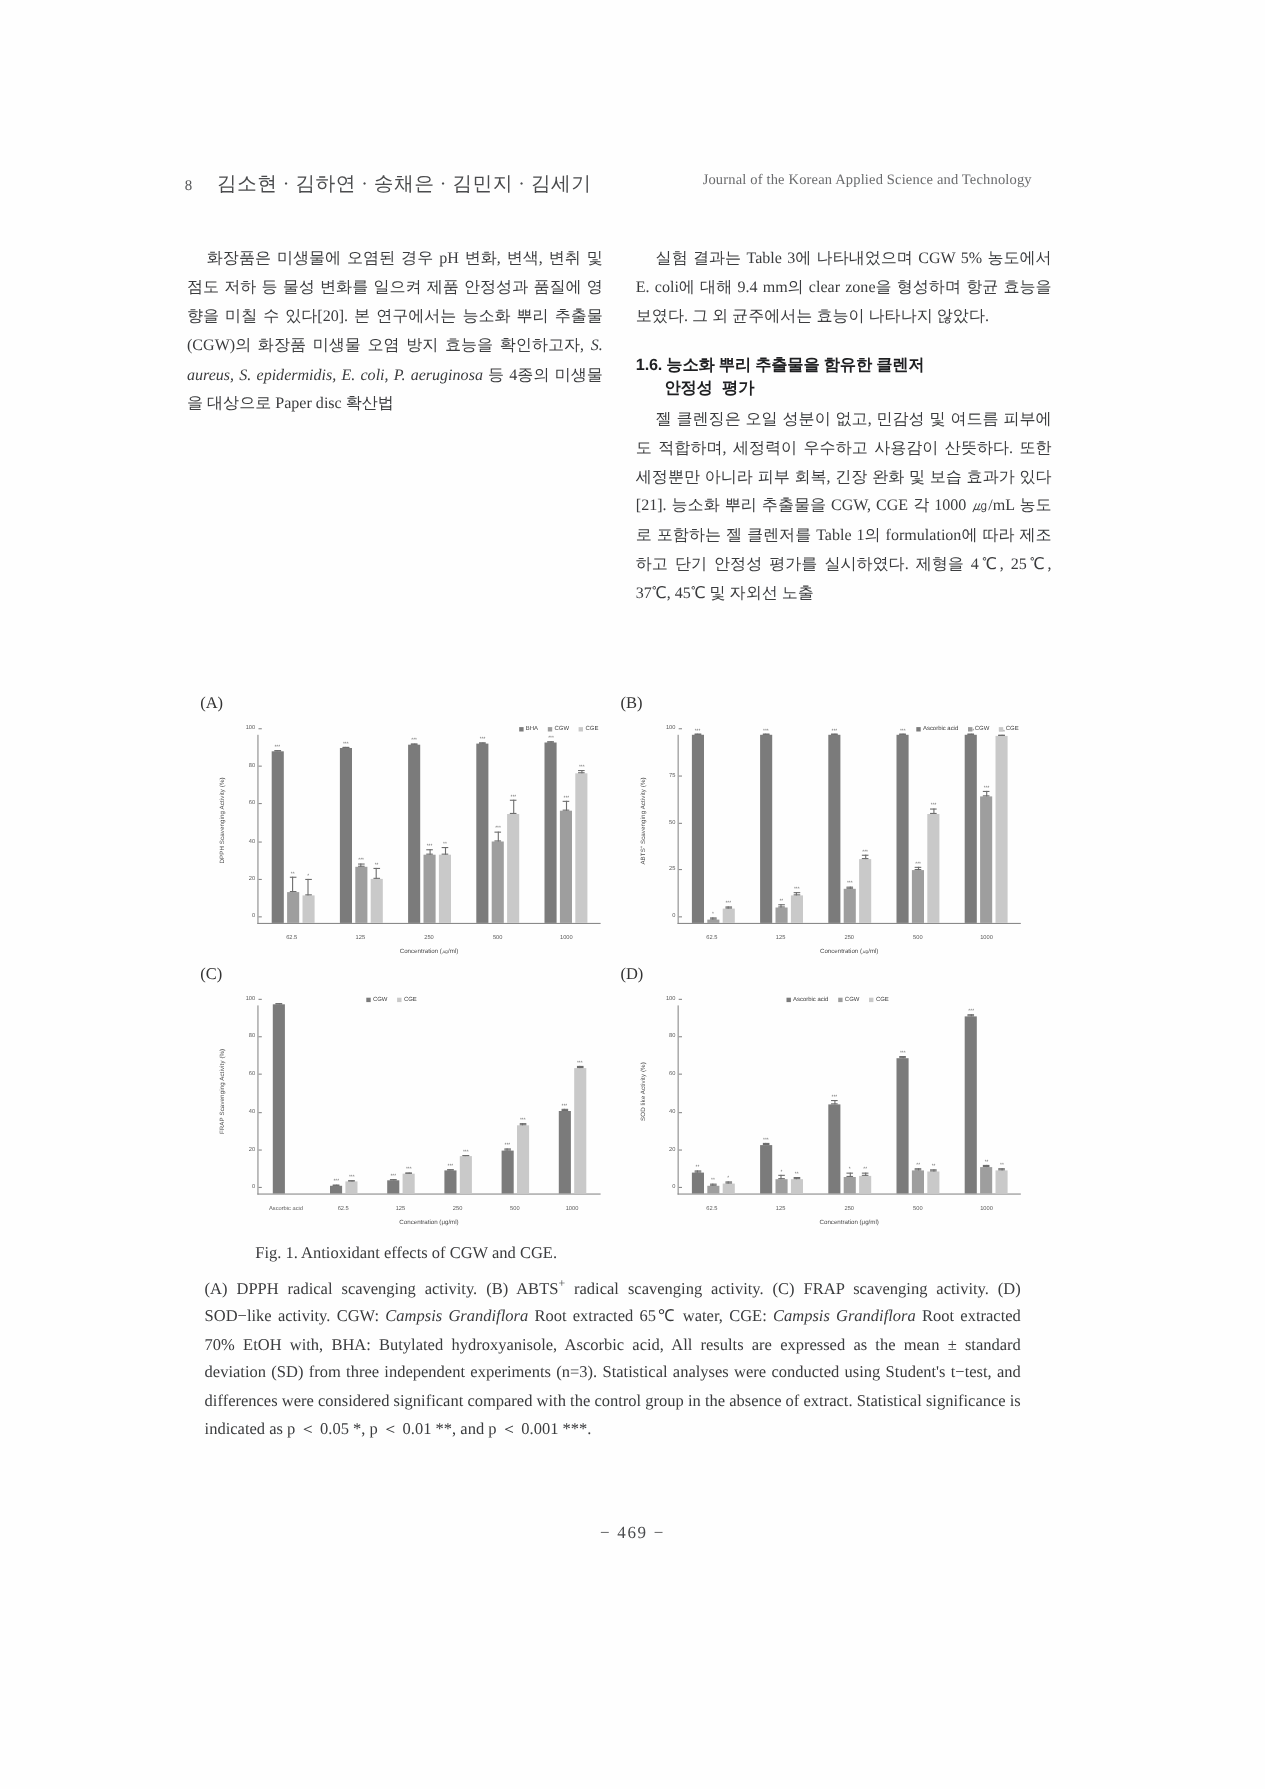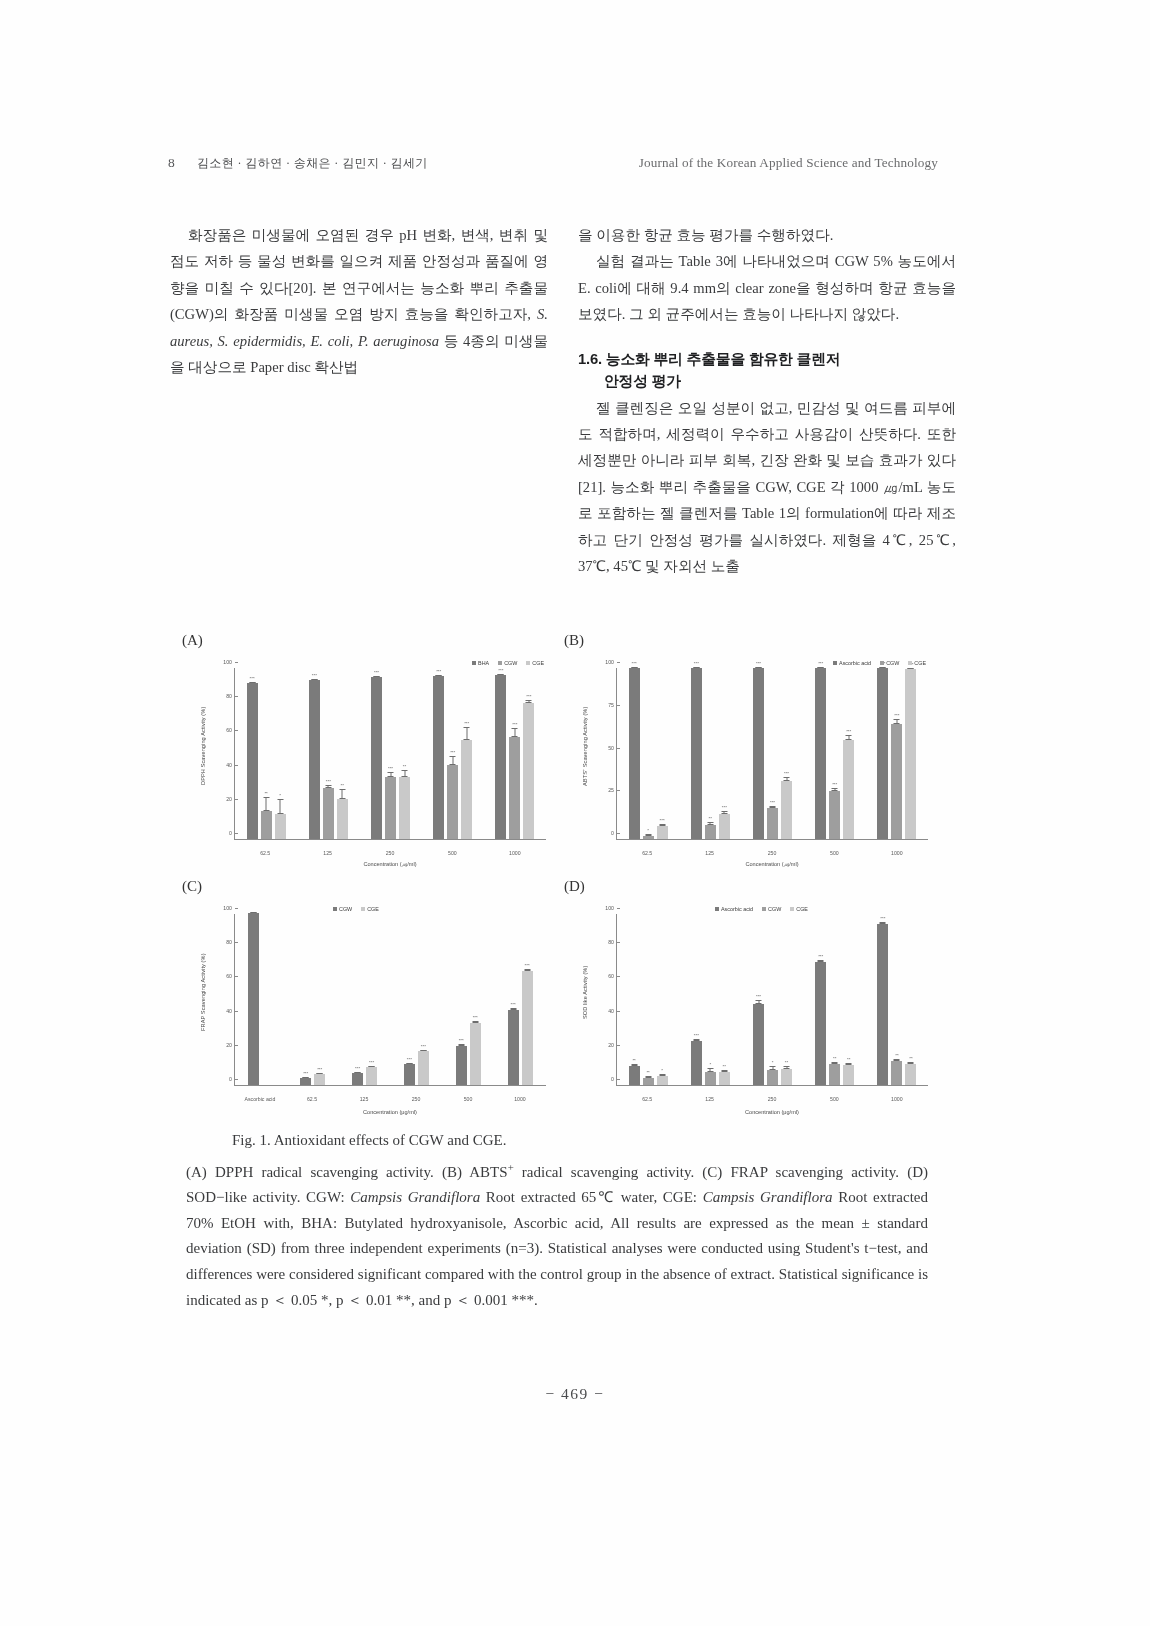--- a/index.html
+++ b/index.html
@@ -7,37 +7,37 @@
        font-family:"Liberation Serif", serif;color:#2a2a2a;
        -webkit-font-smoothing:antialiased;}
 
   .page{position:absolute;left:0;top:0;width:1150px;height:1626px;
         background:#fefefe;overflow:hidden;}
 
   
   .runhead{position:absolute;left:168px;top:155px;width:770px;height:22px;
            display:flex;align-items:baseline;}
   .rh-pageno{font-size:13.5px;color:#58595b;letter-spacing:.2px;}
-  .rh-authors{font-size:12px;color:#4a4b4d;margin-left:22px;letter-spacing:.4px;
+  .rh-authors{font-size:18px;color:#4a4b4d;margin-left:22px;letter-spacing:.4px;
               font-family:"Liberation Serif", serif;text-align:center;}
   .rh-journal{position:absolute;right:0;top:0;font-size:13.2px;color:#6a6b6d;
               letter-spacing:.15px;font-style:normal;}
 
   
   .col{position:absolute;width:378px;font-size:14.6px;line-height:26.4px;
        color:#3a3b3d;text-align:justify;text-justify:inter-word;}
   .col-left{left:170px;top:222px;}
   .col-right{left:578px;top:222px;}
 
   .para{margin:0 0 0 0;}
   .para.indent{text-indent:18px;}
   .sec-head{font-weight:bold;font-size:14.8px;color:#1e1f21;margin:20px 0 3px 0;
             font-family:"Liberation Sans", sans-serif;letter-spacing:-.2px;}
   .sec-head.two-line{line-height:22px;}
-  .sec-head .cont{display:block;padding-left:26px;}
+  .sec-head .cont{display:block;padding-left:26px;font-family:Liberation Mono, monospace;}
   .it{font-style:italic;}
 
   
   .figure{position:absolute;left:168px;top:632px;width:772px;height:495px;}
   .panel{position:absolute;width:380px;height:245px;}
   .panel-a{left:14px;top:0;}
   .panel-b{left:396px;top:0;}
   .panel-c{left:14px;top:246px;}
   .panel-d{left:396px;top:246px;}
 
@@ -109,21 +109,20 @@
     <span class="rh-journal">Journal of the Korean Applied Science and Technology</span>
   </div>
 
   <div class="col col-left">
 
 
     <p class="para indent"><span>화장품은 미생물에 오염된 경우 pH 변화, 변색, 변취 및 점도 저하 등 물성 변화를 일으켜 제품 안정성과 품질에 영향을 미칠 수 있다[20]. 본 연구에서는 능소화 뿌리 추출물(CGW)의 화장품 미생물 오염 방지 효능을 확인하고자, </span><span class="it">S. aureus, S. epidermidis, E. coli, P. aeruginosa</span><span> 등 4종의 미생물을 대상으로 Paper disc 확산법</span></p>
   </div>
 
   <div class="col col-right">
-    <p class="para">을 이용한 항균 효능 평가를 수행하였다.</p>
     <p class="para indent">실험 결과는 Table 3에 나타내었으며 CGW 5% 농도에서 E. coli에 대해 9.4 mm의 clear zone을 형성하며 항균 효능을 보였다. 그 외 균주에서는 효능이 나타나지 않았다.</p>
 
     <div class="sec-head two-line">
       <span>1.6. 능소화 뿌리 추출물을 함유한 클렌저</span>
       <span class="cont">안정성 평가</span>
     </div>
 
     <p class="para indent">젤 클렌징은 오일 성분이 없고, 민감성 및 여드름 피부에도 적합하며, 세정력이 우수하고 사용감이 산뜻하다. 또한 세정뿐만 아니라 피부 회복, 긴장 완화 및 보습 효과가 있다[21]. 능소화 뿌리 추출물을 CGW, CGE 각 1000 ㎍/mL 농도로 포함하는 젤 클렌저를 Table 1의 formulation에 따라 제조하고 단기 안정성 평가를 실시하였다. 제형을 4℃, 25℃, 37℃, 45℃ 및 자외선 노출</p>
   </div>
 

